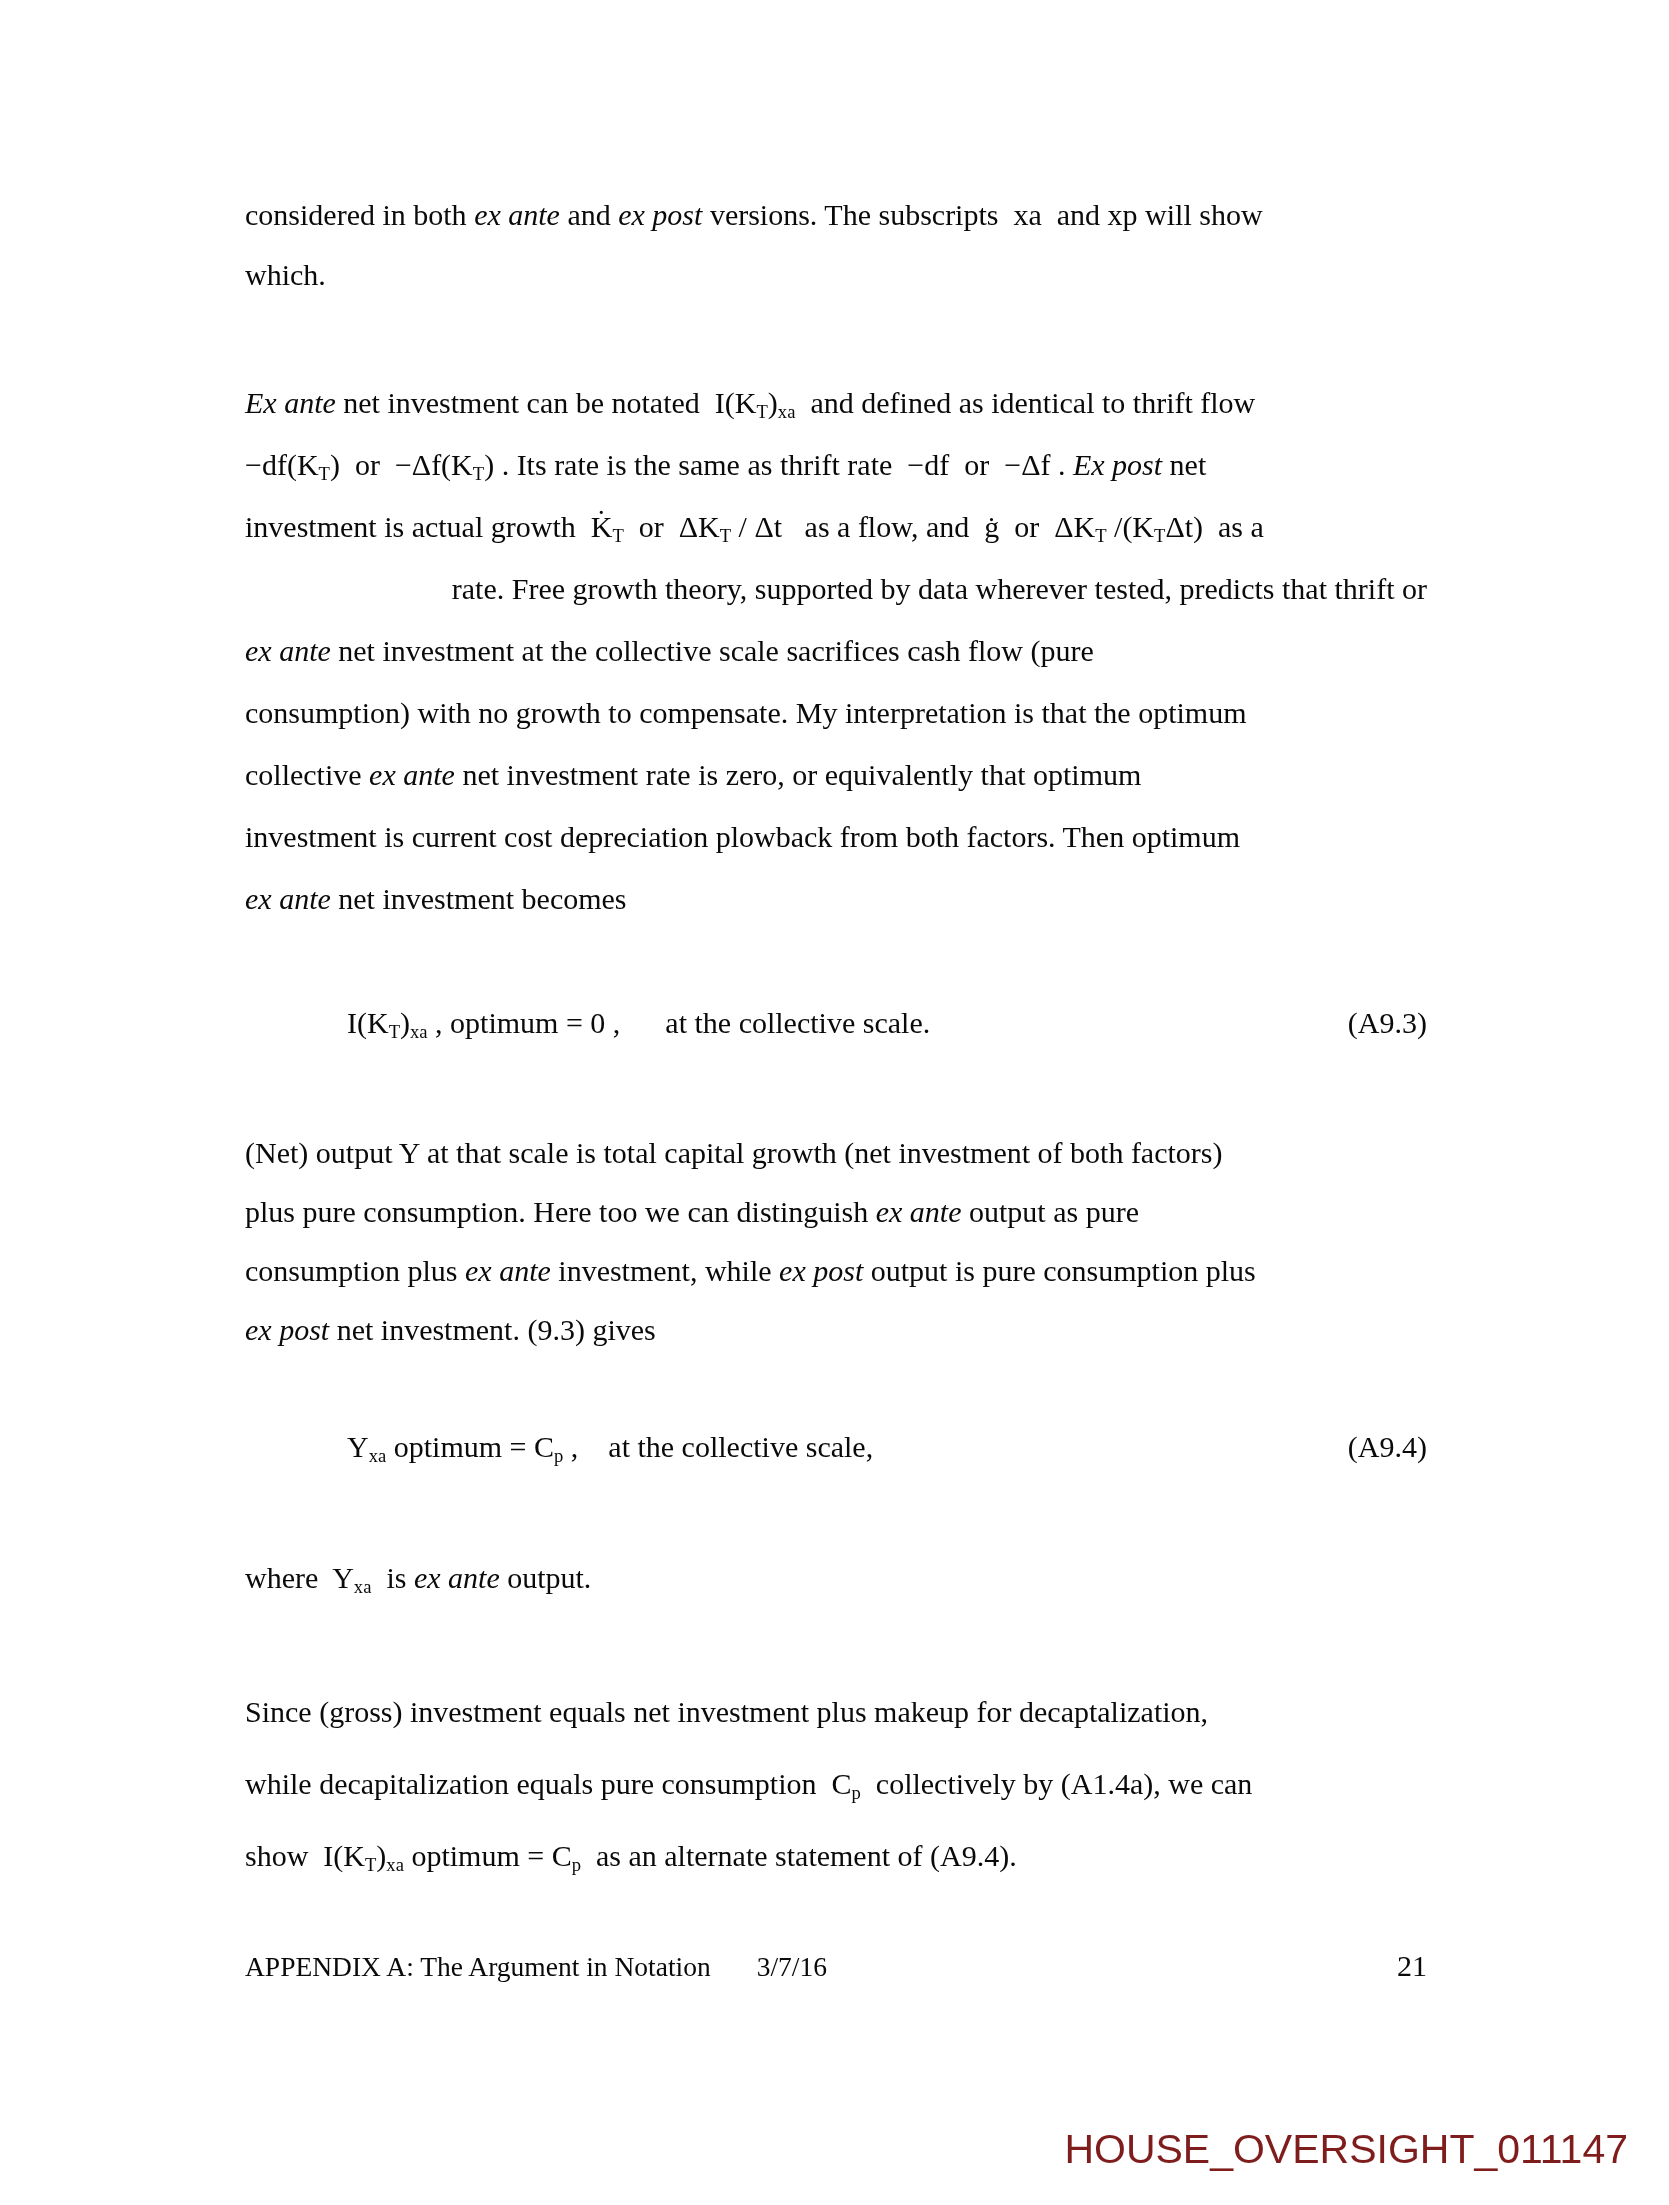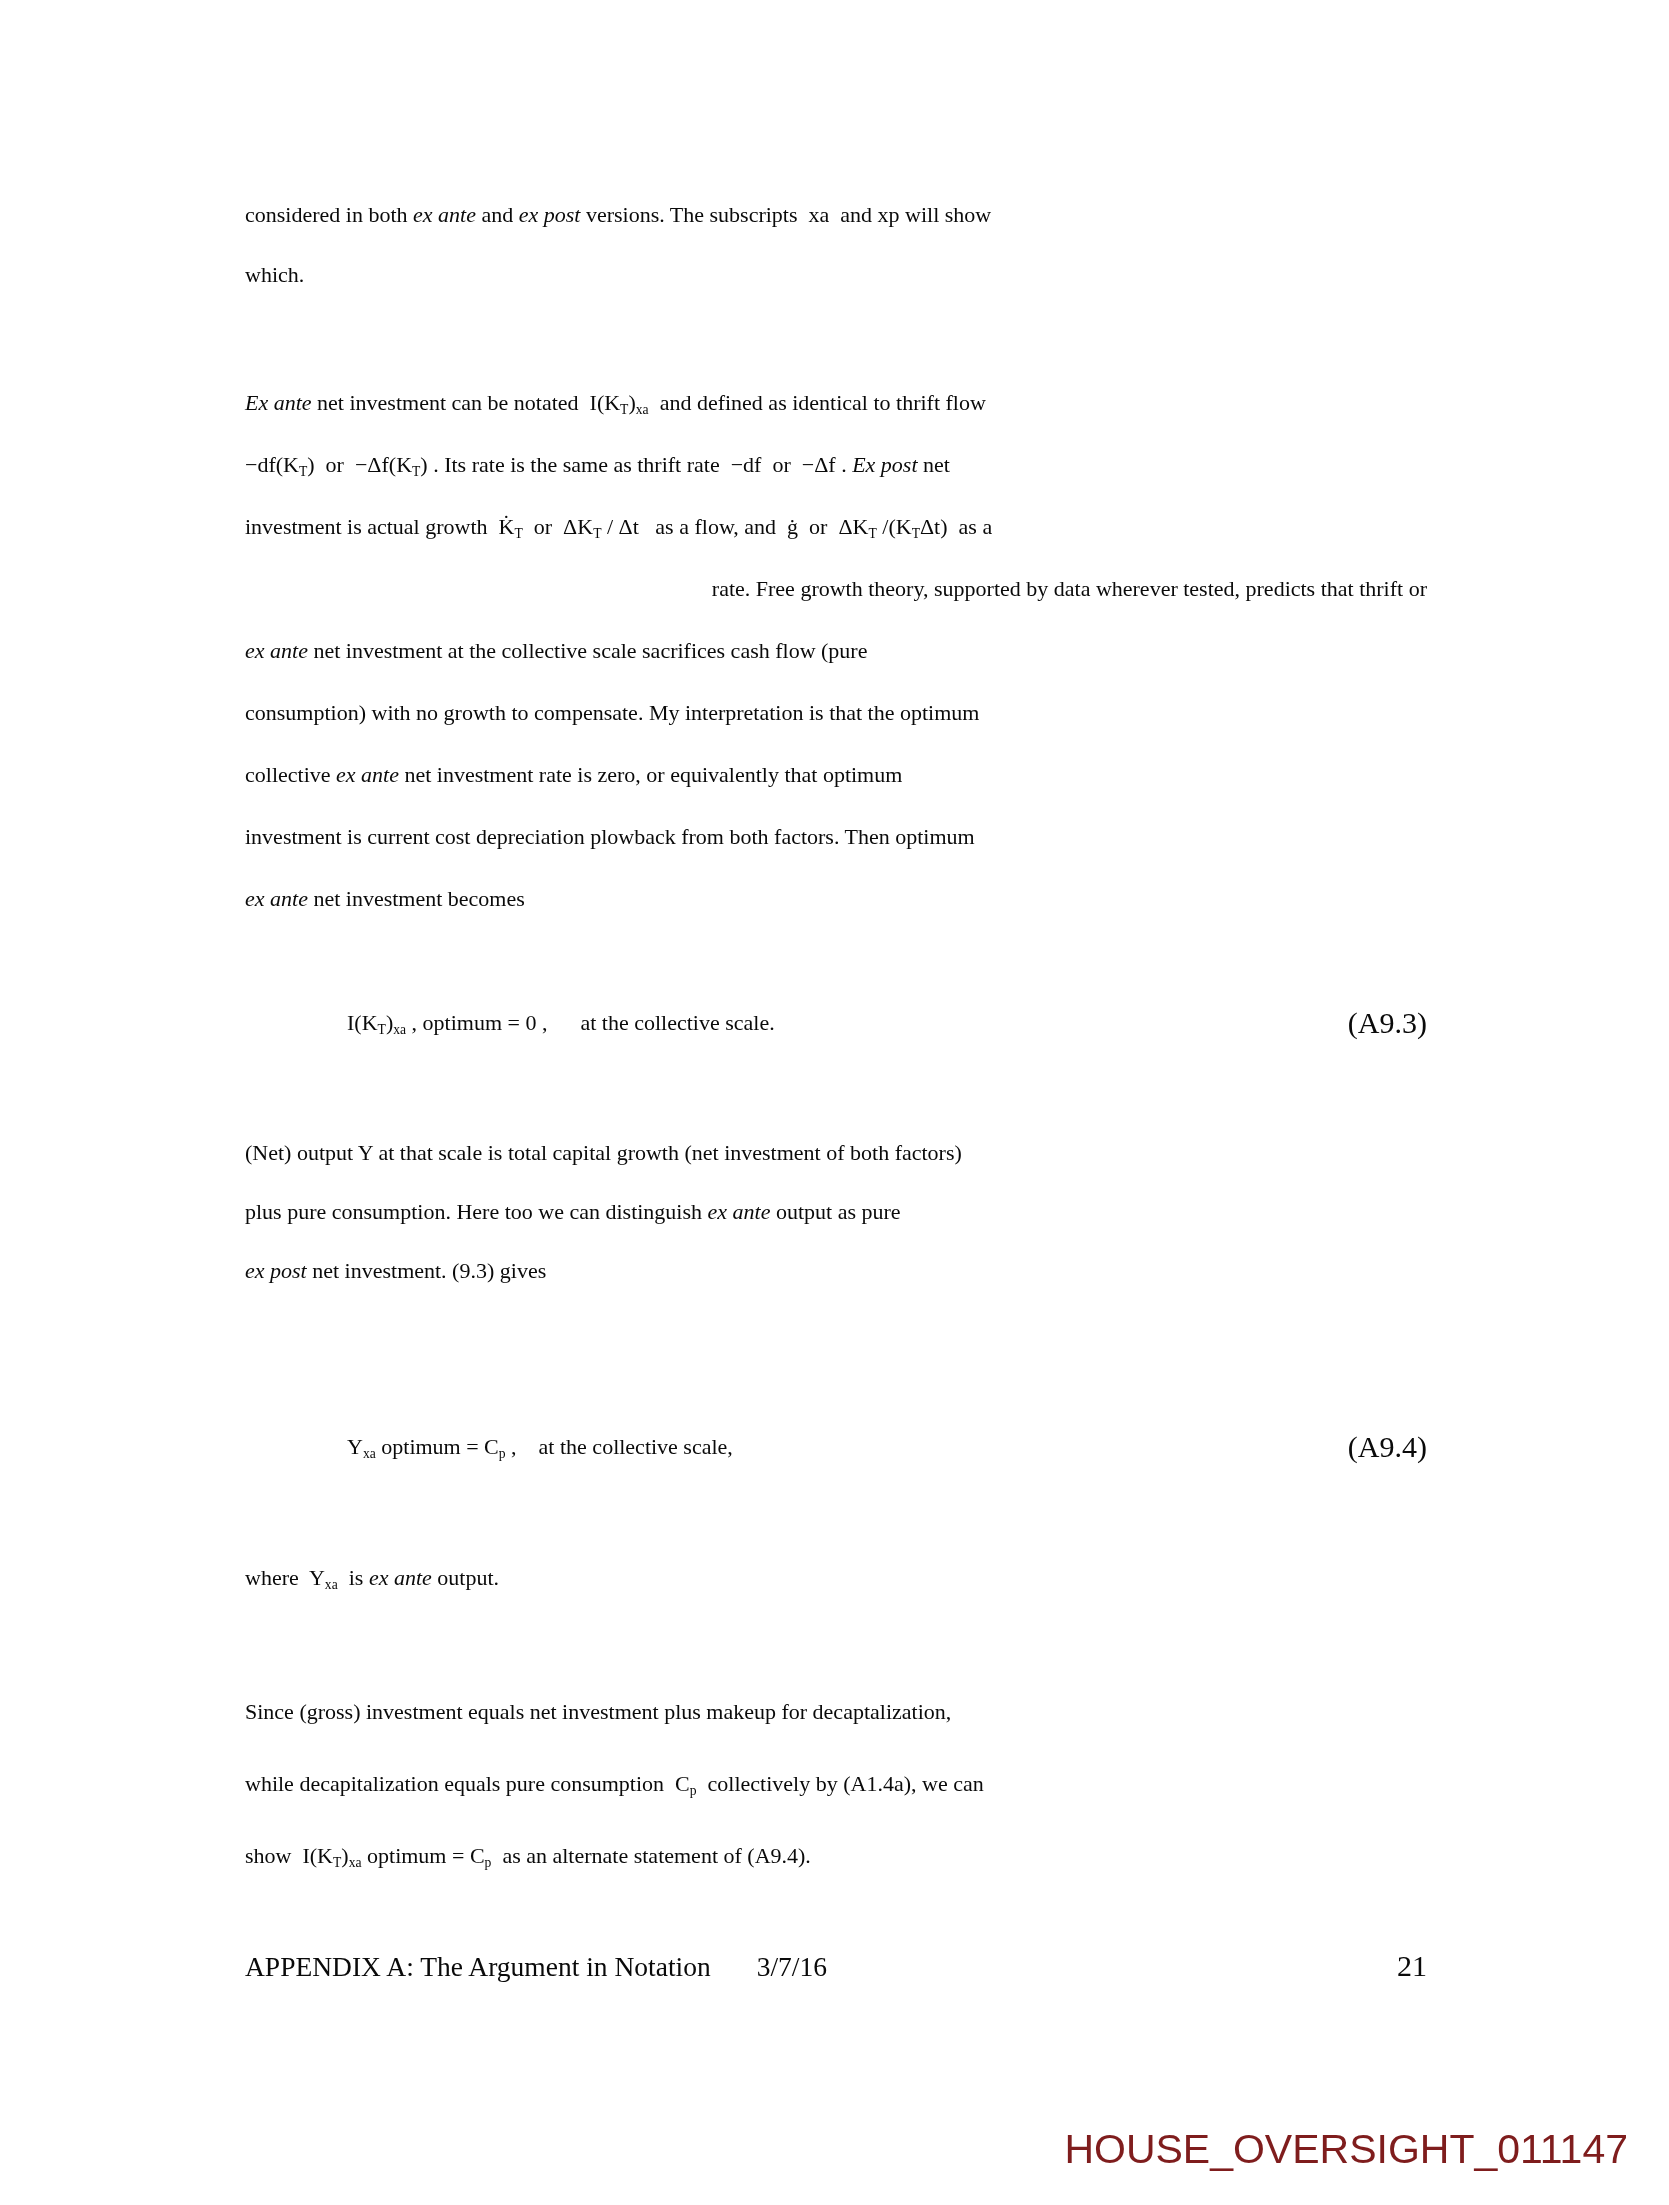--- a/index.html
+++ b/index.html
@@ -6,21 +6,21 @@
   .page {
     position: relative;
     width: 1669px;
     height: 2205px;
     background: #ffffff;
     color: #0a0a0a;
     font-family: "Liberation Serif", serif;
     overflow: hidden;
   }
   .block { position: absolute; left: 245px; right: 242px; }
-  .line  { white-space: pre; font-size: 22px; }
+  .line  { white-space: pre; font-size: 30px; }
   .run-i { font-style: italic; }
   .run-s { font-size: 0.62em; vertical-align: -0.28em; line-height: 0; }
   .eq-label { position: absolute; right: 0; top: 0; font-size: 30px; }
   .footer {
     position: absolute; left: 245px; right: 242px; top: 1949px;
     display: flex; align-items: baseline;
     font-size: 27.5px; line-height: 34px;
   }
   .footer-date { margin-left: 46px; }
   .footer-page { margin-left: auto; font-size: 30px; }
@@ -50,20 +50,21 @@
         <div class="line" style="line-height: 62px;"><span>investment is current cost depreciation plowback from both factors. Then optimum</span></div>
         <div class="line" style="line-height: 62px;"><span class="run-i">ex ante</span><span> net investment becomes</span></div>
       </div>
       <div class="block" style="top: 993px; left: 347px;">
         <div class="line" style="line-height: 60px;"><span>I(K</span><span class="run-s">T</span><span>)</span><span class="run-s">xa</span><span> , optimum = 0 ,      at the collective scale.</span></div>
         <span class="eq-label" style="line-height: 60px; text-align: right;">(A9.3)</span>
       </div>
       <div class="block" style="top: 1123px;">
         <div class="line" style="line-height: 59px;"><span>(Net) output Y at that scale is total capital growth (net investment of both factors)</span></div>
         <div class="line" style="line-height: 59px;"><span>plus pure consumption. Here too we can distinguish </span><span class="run-i">ex ante</span><span> output as pure</span></div>
+        <div class="line" style="line-height: 59px;"><span>consumption plus </span><span class="run-i">ex ante</span><span> investment, while </span><span class="run-i">ex post</span><span> output is pure consumption plus</span></div>
         <div class="line" style="line-height: 59px;"><span class="run-i">ex post</span><span> net investment. (9.3) gives</span></div>
       </div>
       <div class="block" style="top: 1417px; left: 347px;">
         <div class="line" style="line-height: 60px;"><span>Y</span><span class="run-s">xa</span><span> optimum = C</span><span class="run-s">p</span><span> ,    at the collective scale,</span></div>
         <span class="eq-label" style="line-height: 60px;">(A9.4)</span>
       </div>
       <div class="block" style="top: 1548px;">
         <div class="line" style="line-height: 60px;"><span>where  Y</span><span class="run-s">xa</span><span>  is </span><span class="run-i">ex ante</span><span> output.</span></div>
       </div>
       <div class="block" style="top: 1676px;">

